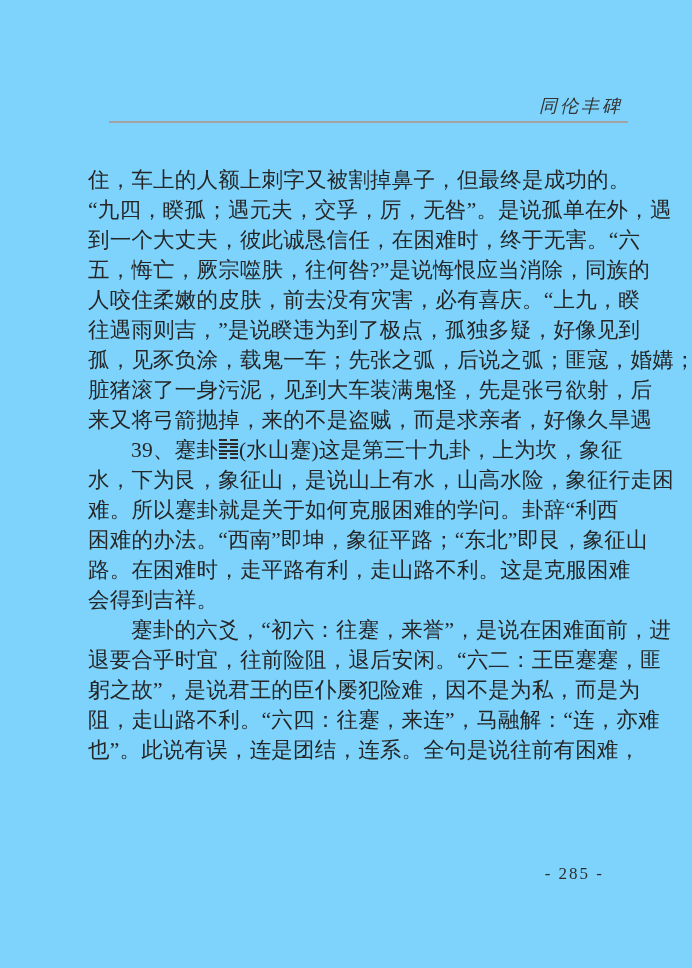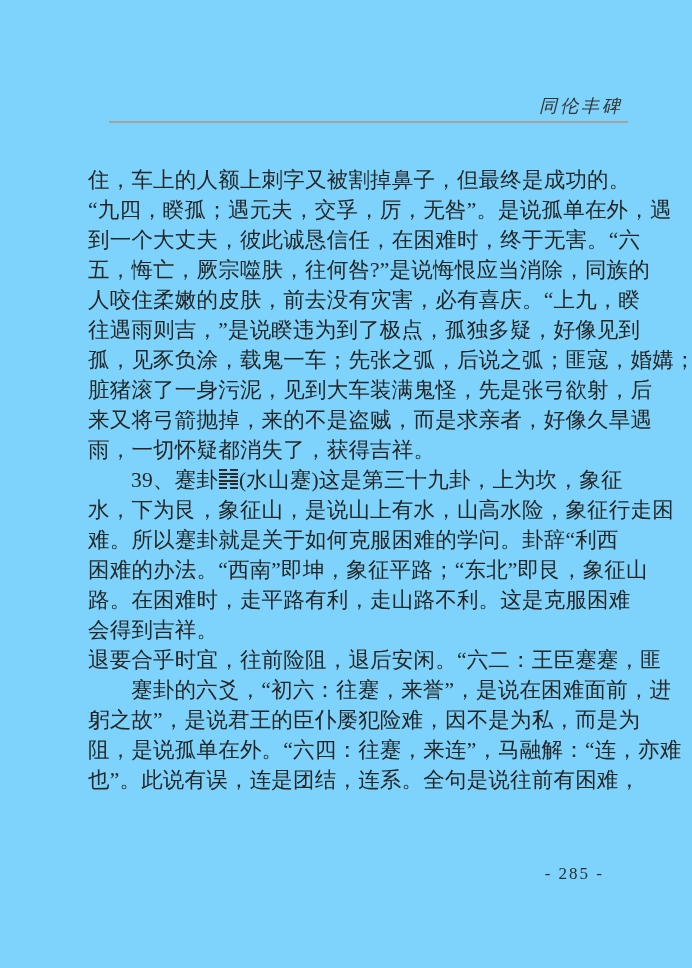--- a/index.html
+++ b/index.html
@@ -87,27 +87,26 @@
   <div class="body-text">
       <div class="line">住，车上的人额上刺字又被割掉鼻子，但最终是成功的。</div>
       <div class="line">“九四，睽孤；遇元夫，交孚，厉，无咎”。是说孤单在外，遇</div>
       <div class="line">到一个大丈夫，彼此诚恳信任，在困难时，终于无害。“六</div>
       <div class="line">五，悔亡，厥宗噬肤，往何咎?”是说悔恨应当消除，同族的</div>
       <div class="line">人咬住柔嫩的皮肤，前去没有灾害，必有喜庆。“上九，睽</div>
       <div class="line">往遇雨则吉，”是说睽违为到了极点，孤独多疑，好像见到</div>
       <div class="line">孤，见豕负涂，载鬼一车；先张之弧，后说之弧；匪寇，婚媾；</div>
       <div class="line">脏猪滚了一身污泥，见到大车装满鬼怪，先是张弓欲射，后</div>
       <div class="line">来又将弓箭抛掉，来的不是盗贼，而是求亲者，好像久旱遇</div>
-      <div class="line para-end">雨，一切怀疑都消失了，获得吉祥。</div>
       <div class="line indent"><span>39、蹇卦</span><span class="hexagram"><span class="hx-row broken" style="display: block;"></span><span class="hx-row" style="display: block;"></span><span class="hx-row broken" style="display: block;"></span><span class="hx-row" style="display: block;"></span><span class="hx-row broken" style="display: block;"></span><span class="hx-row broken" style="display: block;"></span></span><span>(水山蹇)这是第三十九卦，上为坎，象征</span></div>
       <div class="line">水，下为艮，象征山，是说山上有水，山高水险，象征行走困</div>
       <div class="line">难。所以蹇卦就是关于如何克服困难的学问。卦辞“利西</div>
       <div class="line">困难的办法。“西南”即坤，象征平路；“东北”即艮，象征山</div>
       <div class="line">路。在困难时，走平路有利，走山路不利。这是克服困难</div>
       <div class="line para-end">会得到吉祥。</div>
+      <div class="line indent">蹇卦的六爻，“初六：往蹇，来誉”，是说在困难面前，进</div>
       <div class="line">退要合乎时宜，往前险阻，退后安闲。“六二：王臣蹇蹇，匪</div>
-      <div class="line indent">蹇卦的六爻，“初六：往蹇，来誉”，是说在困难面前，进</div>
       <div class="line">躬之故”，是说君王的臣仆屡犯险难，因不是为私，而是为</div>
-      <div class="line">阻，是说孤单在外。“六四：往蹇，来连”，马融解：“连，亦难</div>
+      <div class="line">阻，走山路不利。“六四：往蹇，来连”，马融解：“连，亦难</div>
       <div class="line para-end">也”。此说有误，连是团结，连系。全句是说往前有困难，</div>
     </div>
   <div class="page-number">- 285 -</div>
 </div>
 
 </body></html>

